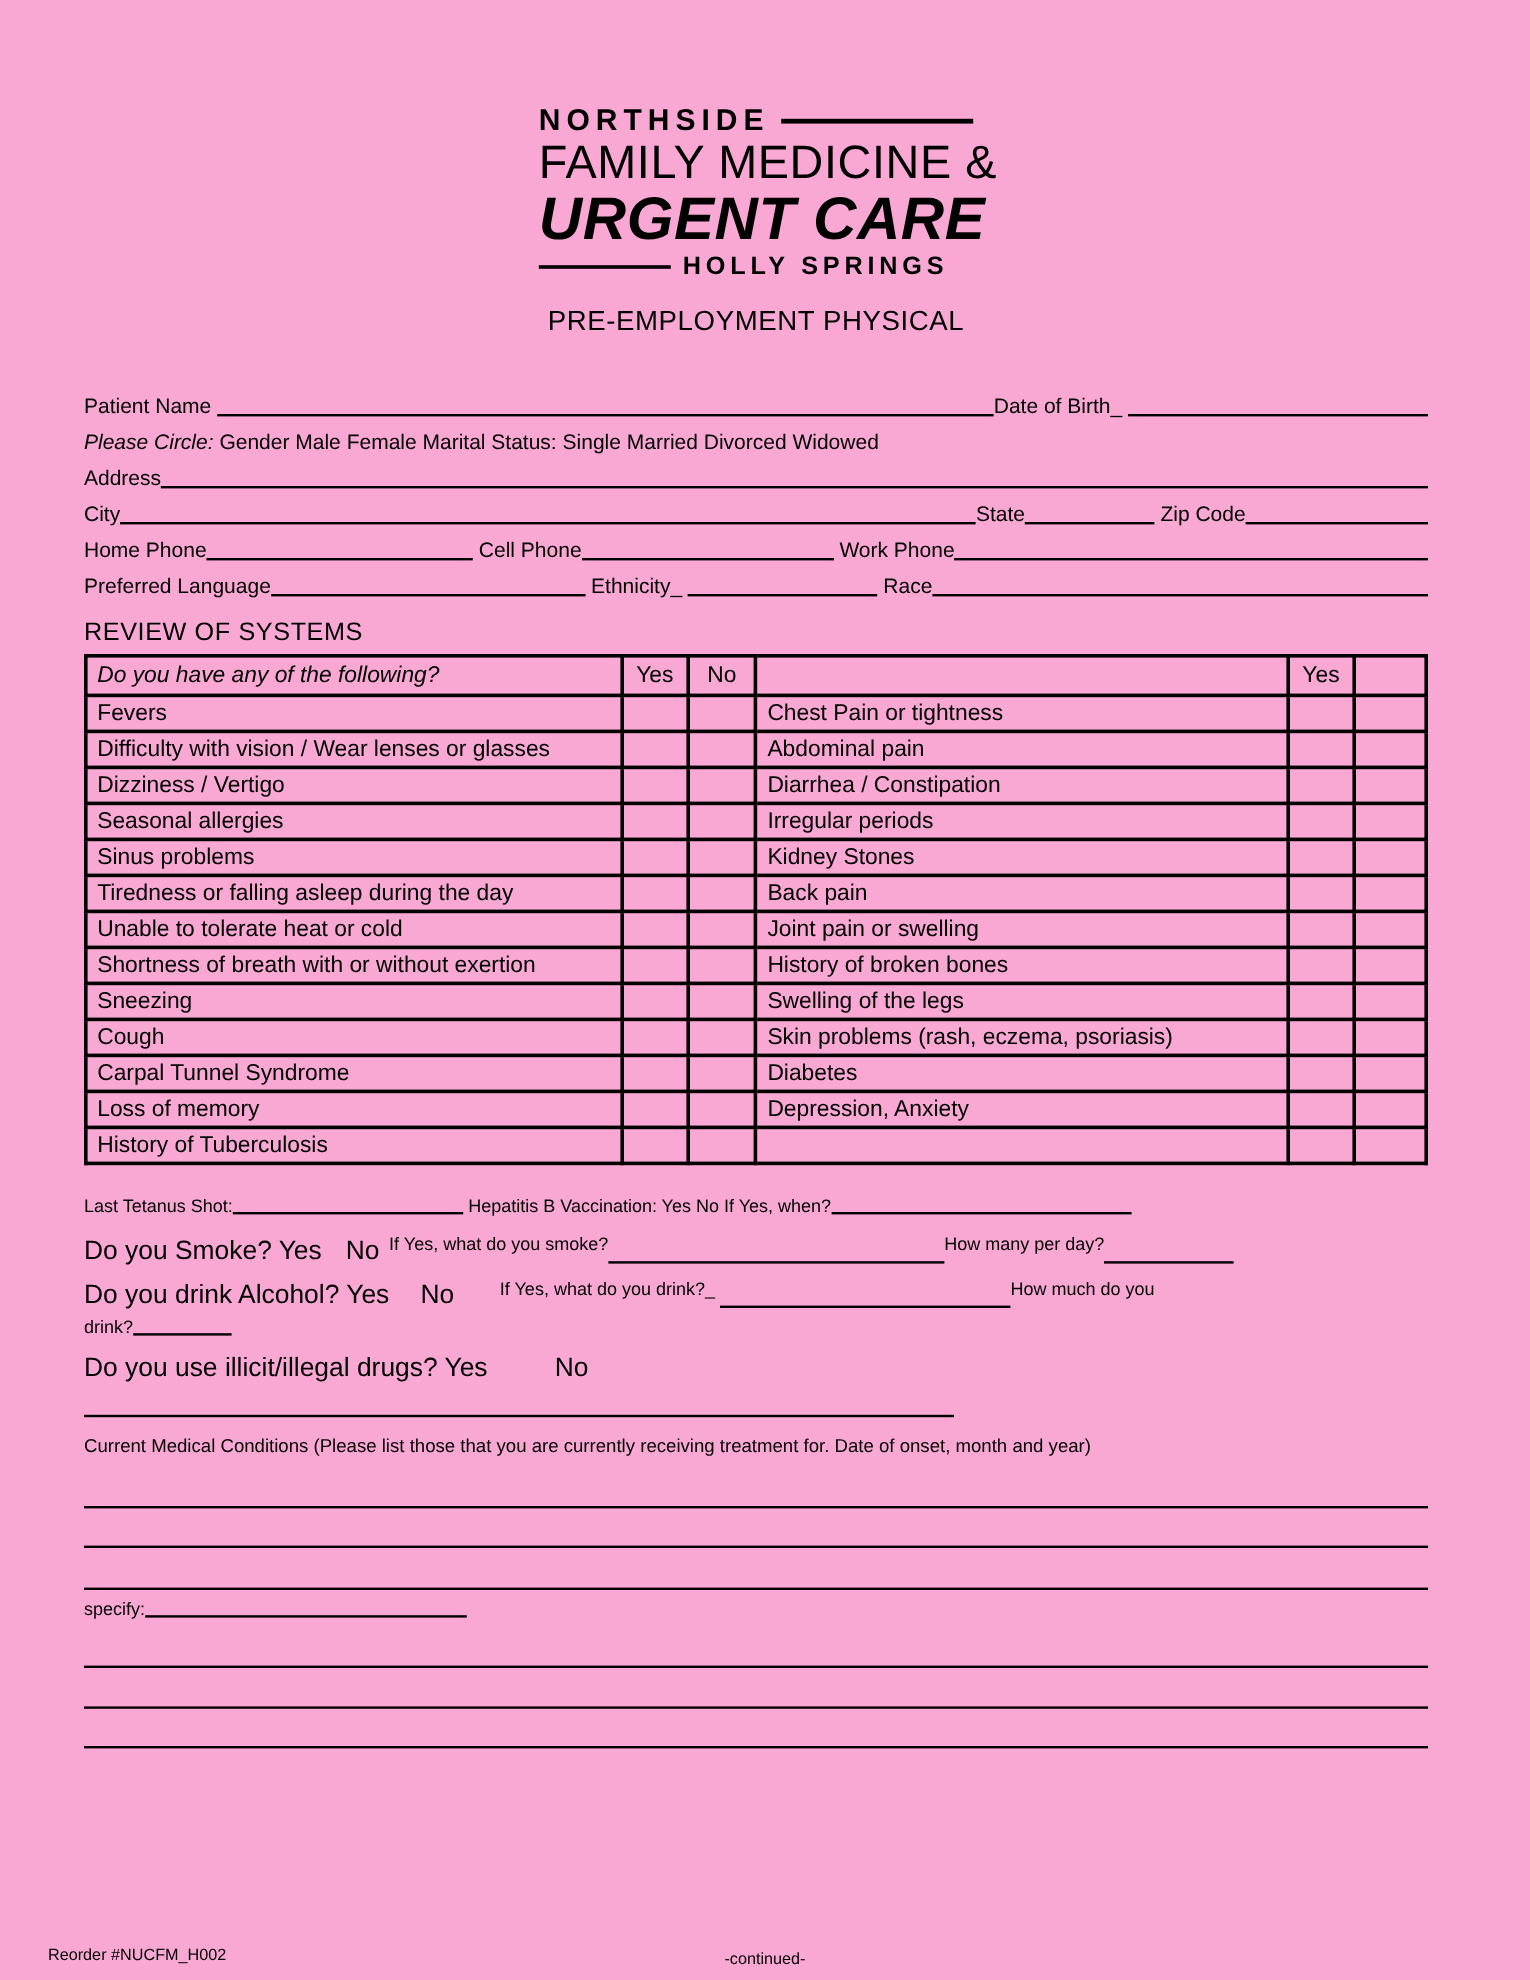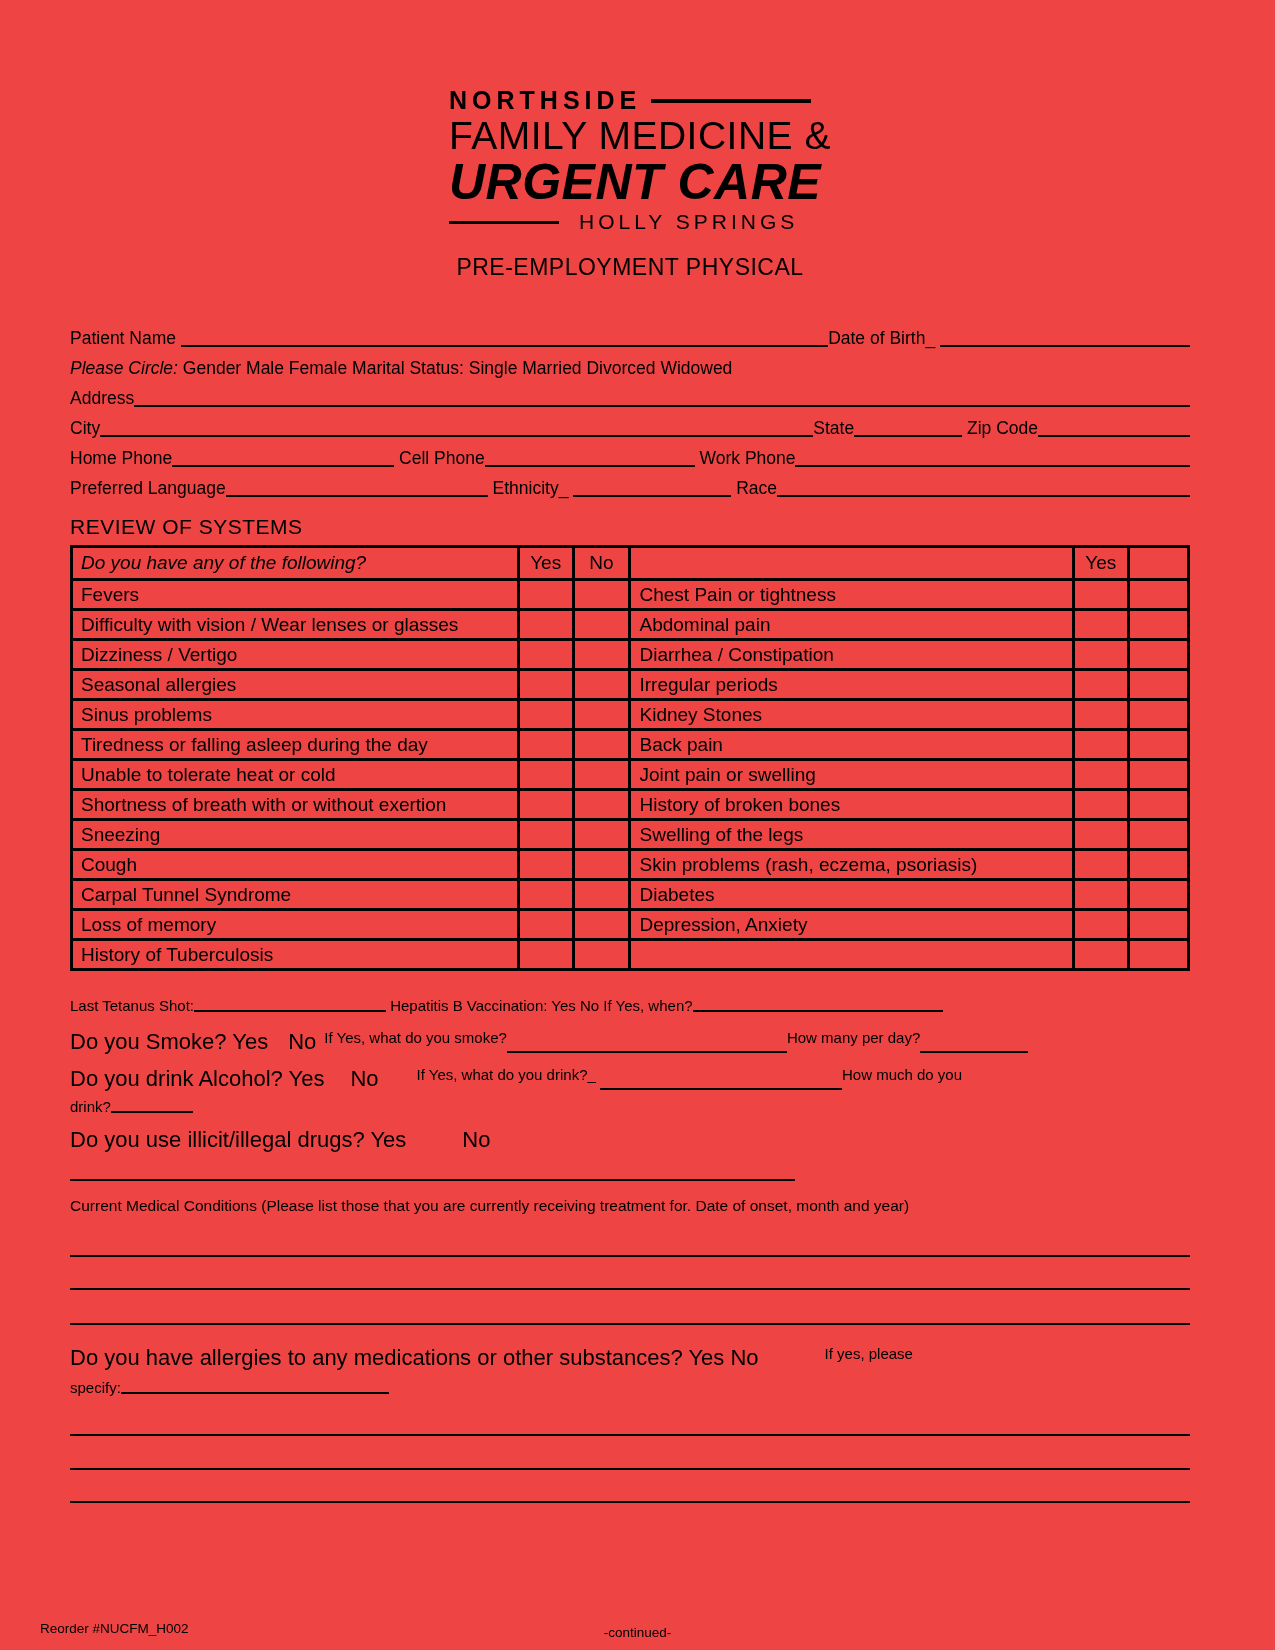--- a/index.html
+++ b/index.html
@@ -1,34 +1,34 @@
 <!DOCTYPE html>
 <html><head>
 <meta charset="utf-8">
 <style>
   * { margin:0; padding:0; box-sizing:border-box; }
   html,body { background:#e8e8e8; }
   .page {
     position:relative;
     width:1275px; height:1650px;
     margin:0 auto;
-    background:#ef4444;
+    background:#f9a8d4;
     color:#000;
     font-family:"Liberation Sans", sans-serif;
     overflow:hidden;
   }
   .content { padding:0 85px 0 70px; }
 
   
   .logo-block { width:362px; margin:86px auto 0 auto; }
   .logo-l1 { display:flex; align-items:center; gap:10px; font-size:25px; font-weight:bold; letter-spacing:5px; }
   .logo-l1 .rule { flex:1; border-top:4px solid #000; }
   .logo-l2 { font-size:39px; font-weight:normal; letter-spacing:0.5px; line-height:1.08; white-space:nowrap; }
   .logo-l3 { font-size:50px; font-weight:bold; font-style:italic; letter-spacing:0.5px; line-height:1.02; white-space:nowrap; }
-  .logo-l4 { display:flex; align-items:center; gap:20px; font-size:21px; font-weight:normal; letter-spacing:4px; margin-top:2px; }
+  .logo-l4 { display:flex; align-items:center; gap:10px; font-size:21px; font-weight:bold; letter-spacing:4px; margin-top:2px; }
   .logo-l4 .rule { width:110px; border-top:3px solid #000; }
 
   .form-title { text-align:center; font-size:23px; font-weight:normal; margin-top:20px; letter-spacing:0.5px; }
 
   
   .patient-info { margin-top:38px; }
   .pi-row { display:flex; align-items:flex-end; height:30px; font-size:17.5px; white-space:pre; }
   .bl { border-bottom:2px solid #000; margin-bottom:2px; min-width:20px; }
   .grow { flex:1; }
   .it { font-style:italic; }
@@ -278,24 +278,20 @@
     </div>
 
     <div class="hline" style="width:725px; margin-top:26px;"></div>
 
     <p class="f-sm" style="margin-top:16px; font-size:15.5px;">Current Medical Conditions (Please list those that you are currently receiving treatment for. Date of onset, month and year)</p>
 
     <div class="hline" style="margin-top:40px;"></div>
     <div class="hline" style="margin-top:31px;"></div>
     <div class="hline" style="margin-top:33px;"></div>
 
-    <div class="q-row" style="margin-top:20px;">
-      <span class="f-lg">Do you have allergies to any medications or other substances? Yes No</span>
-      <span class="f-sm" style="margin-left:66px">If yes, please</span>
-    </div>
     <div class="q-row f-sm" style="margin-top:8px;">
       <span>specify:</span>
       <span class="bl" style="width:268px"></span>
     </div>
 
     <div class="hline" style="margin-top:38px;"></div>
     <div class="hline" style="margin-top:32px;"></div>
     <div class="hline" style="margin-top:31px;"></div>
 
   </div>

